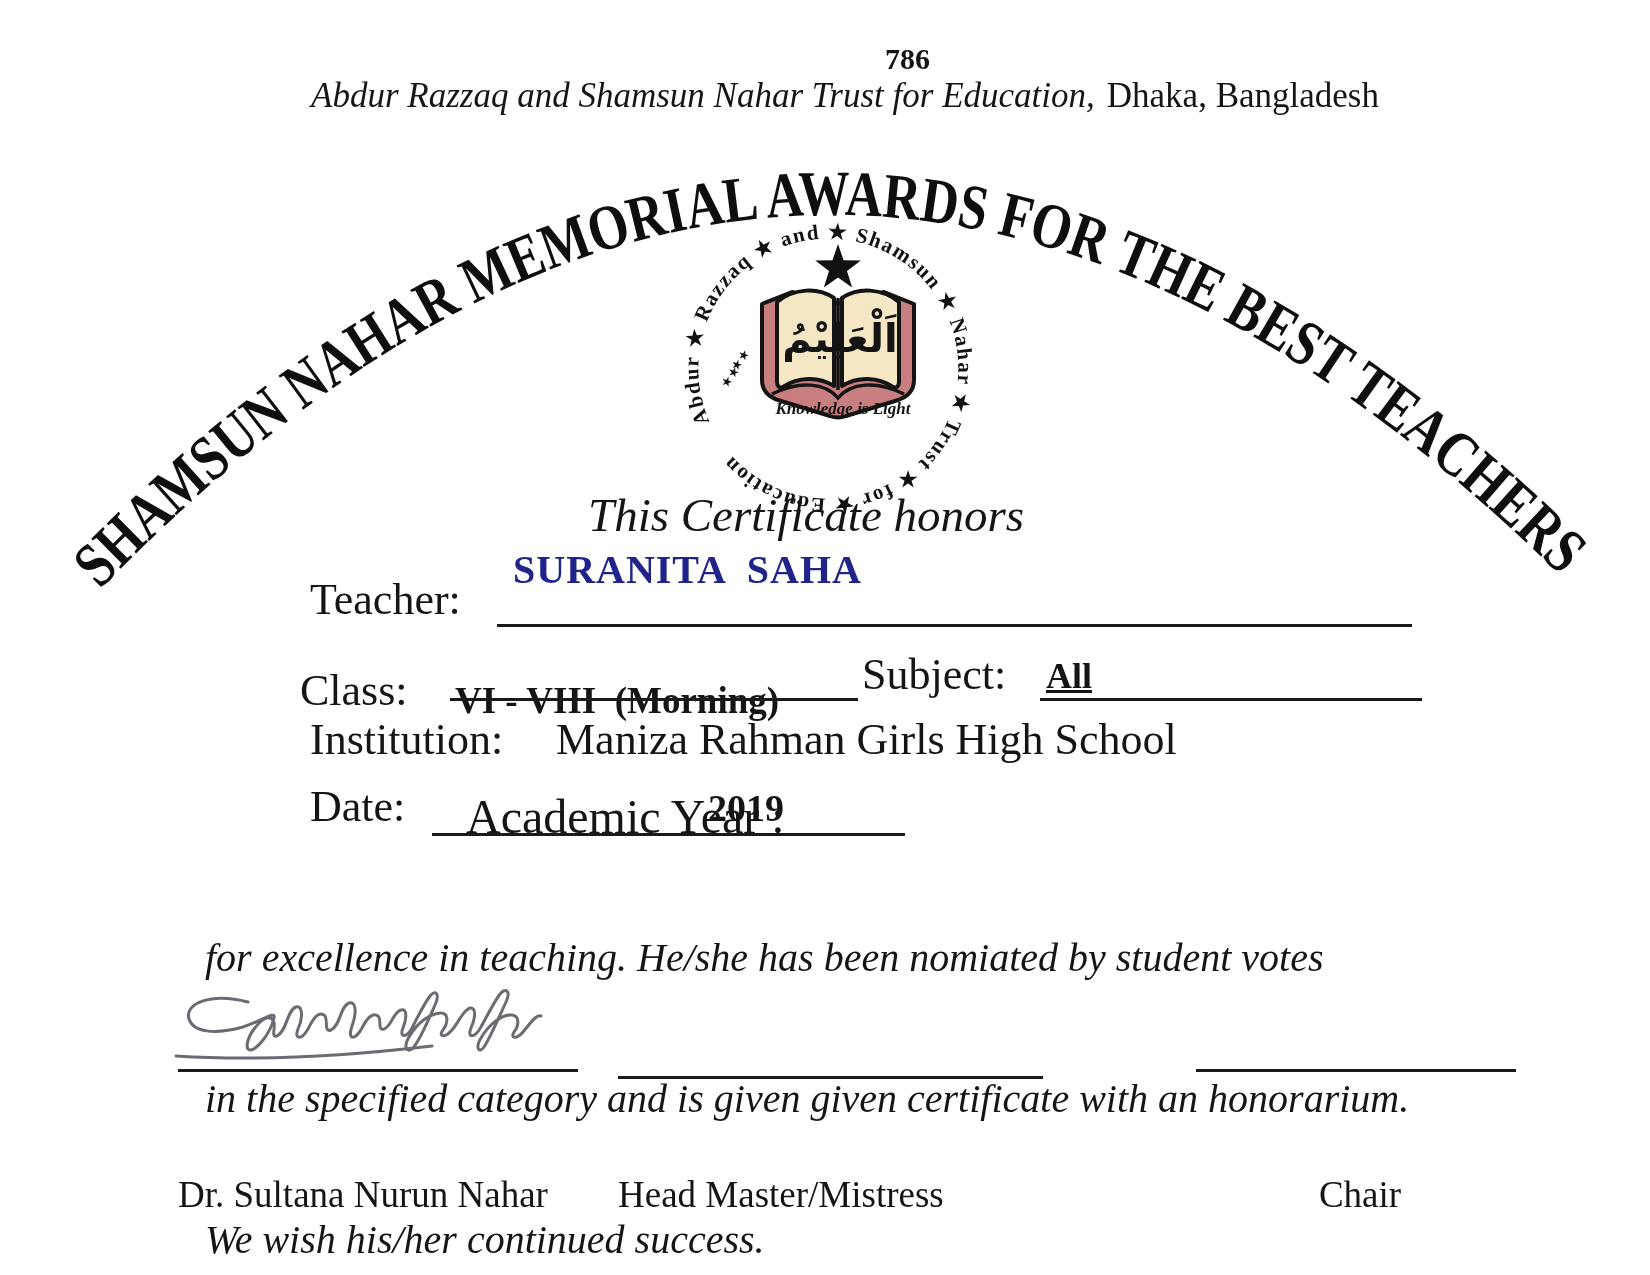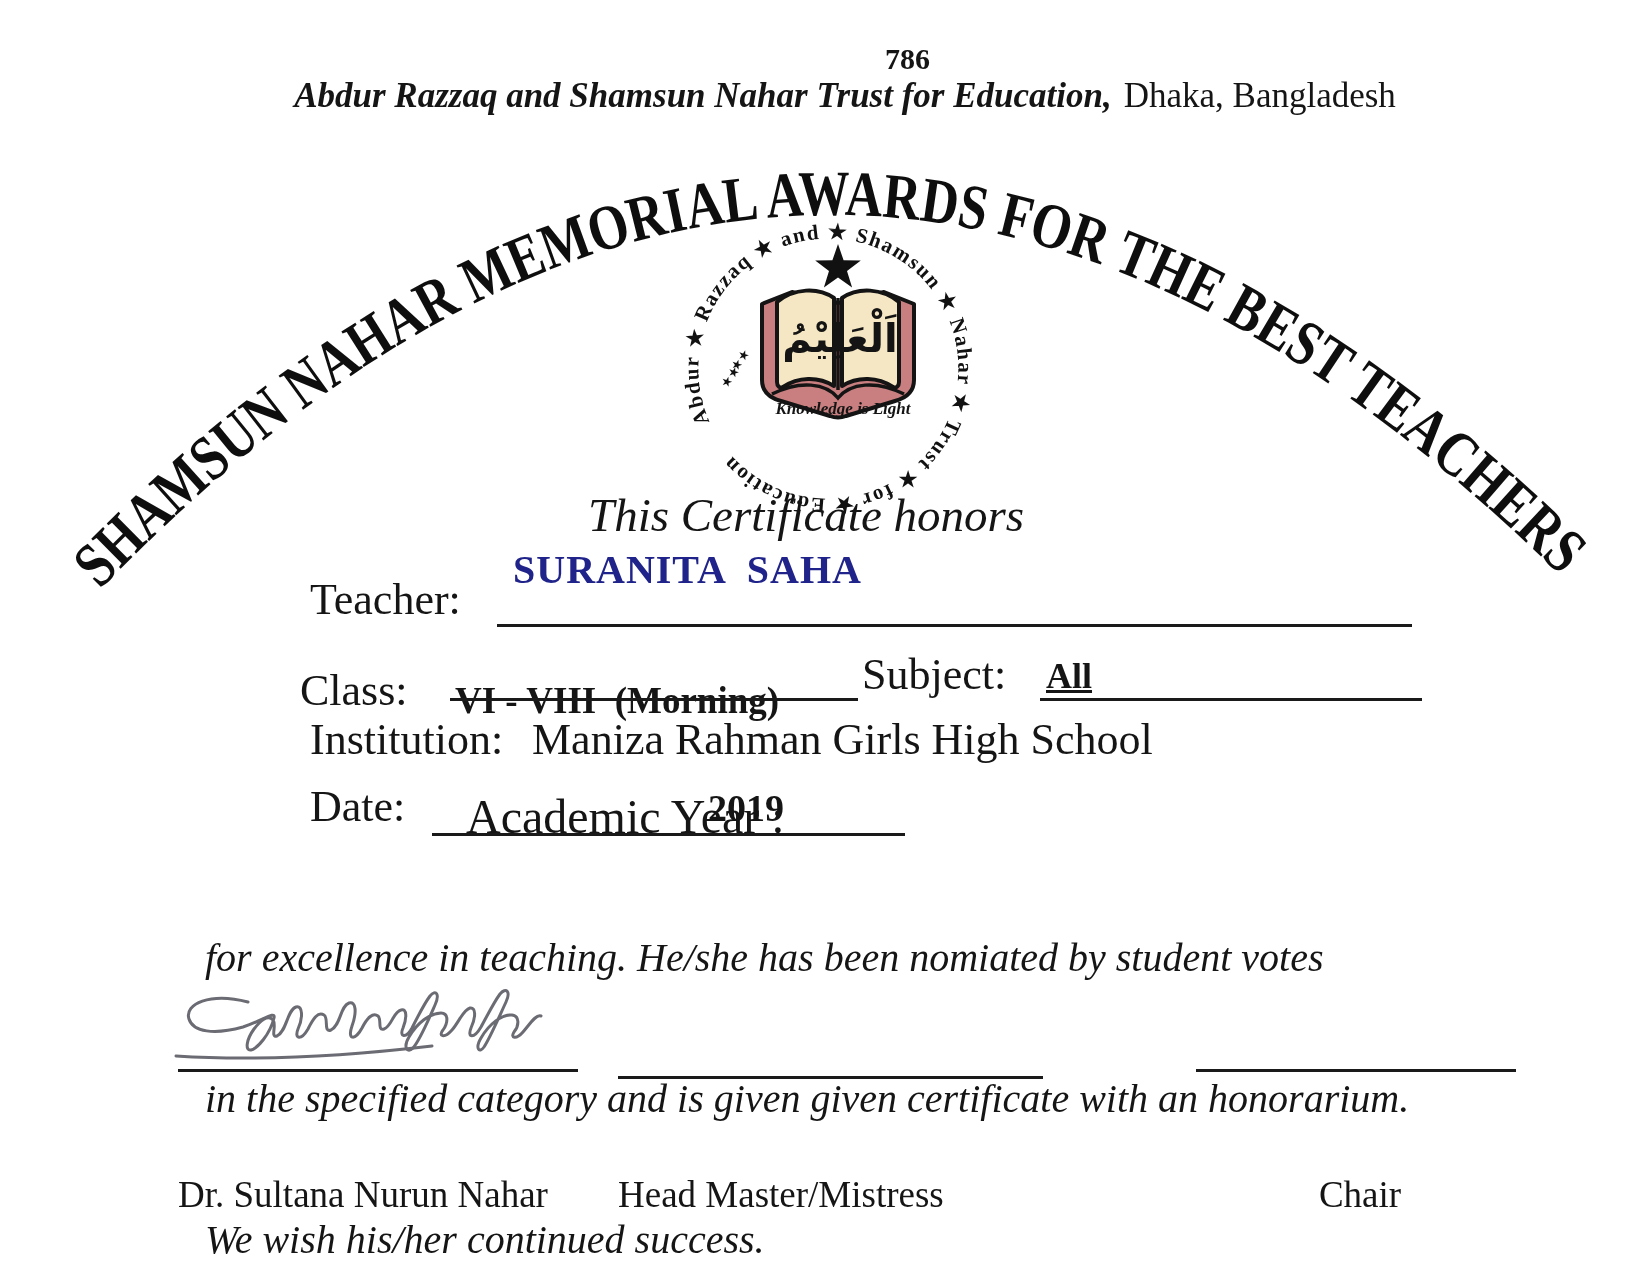--- a/index.html
+++ b/index.html
@@ -1,33 +1,33 @@
 <!DOCTYPE html>
 <html><head>
 <meta charset="utf-8">
 <style>
   html,body{margin:0;padding:0;background:#ffffff;}
   .page{position:relative;width:1650px;height:1275px;background:#ffffff;overflow:hidden;
         font-family:"Liberation Serif","DejaVu Serif",serif;color:#151515;}
   .abs{position:absolute;white-space:pre;}
   .serial{left:885px;top:42px;font-size:30px;font-weight:bold;}
   .trustline{left:0;top:76px;width:1690px;text-align:center;font-size:35px;}
-  .trustline .bold-it{font-weight:bold;font-style:italic;margin-top:11px;}
+  .trustline .bold-it{font-weight:normal;font-style:italic;margin-top:11px;}
   .trustline .loc{margin-left:12px;}
   svg.artwork{position:absolute;left:0;top:0;}
   .honors{left:588px;top:488px;font-size:47px;font-style:italic;text-align:center;}
   .lbl{font-size:44px;}
   .teacher-lbl{left:310px;top:574px;}
   .teacher-val{left:513px;top:546px;font-size:40px;font-weight:bold;color:#20248a;letter-spacing:1px;}
   .class-lbl{left:300px;top:649px;margin-top:16px;}
   .class-val{left:455px;top:655px;font-size:37px;font-weight:bold;margin-top:24px;}
   .subject-lbl{left:862px;top:649px;}
   .subject-val{left:1046px;top:655px;font-size:36px;font-weight:bold;text-decoration:underline;}
   .inst-lbl{left:310px;top:714px;}
-  .inst-val{left:532px;top:714px;font-size:44px;text-align:center;}
+  .inst-val{left:556px;top:714px;font-size:44px;text-align:center;}
   .date-lbl{left:310px;top:781px;}
   .date-prefix{left:466px;top:789px;font-size:48px;}
   .date-val{left:708px;top:786px;font-size:38px;font-weight:bold;}
   .rule{position:absolute;height:0;border-bottom:3px solid #1a1a1a;}
   .u-teacher{left:497px;top:624px;width:915px;}
   .u-class{left:450px;top:698px;width:408px;}
   .u-subject{left:1040px;top:698px;width:382px;}
   .u-date{left:432px;top:833px;width:473px;}
   .para{left:205px;top:840px;font-size:40px;font-style:italic;line-height:47px;white-space:pre;}
   .sig-rule{position:absolute;height:0;border-bottom:3px solid #1a1a1a;}

